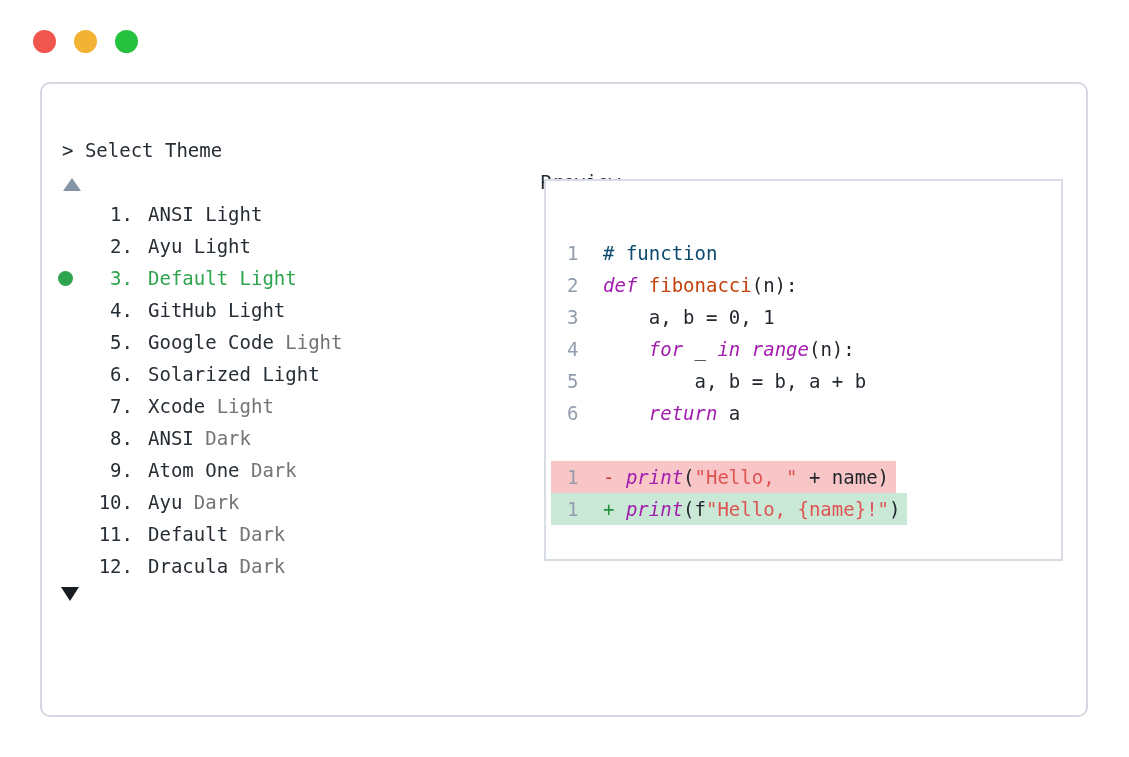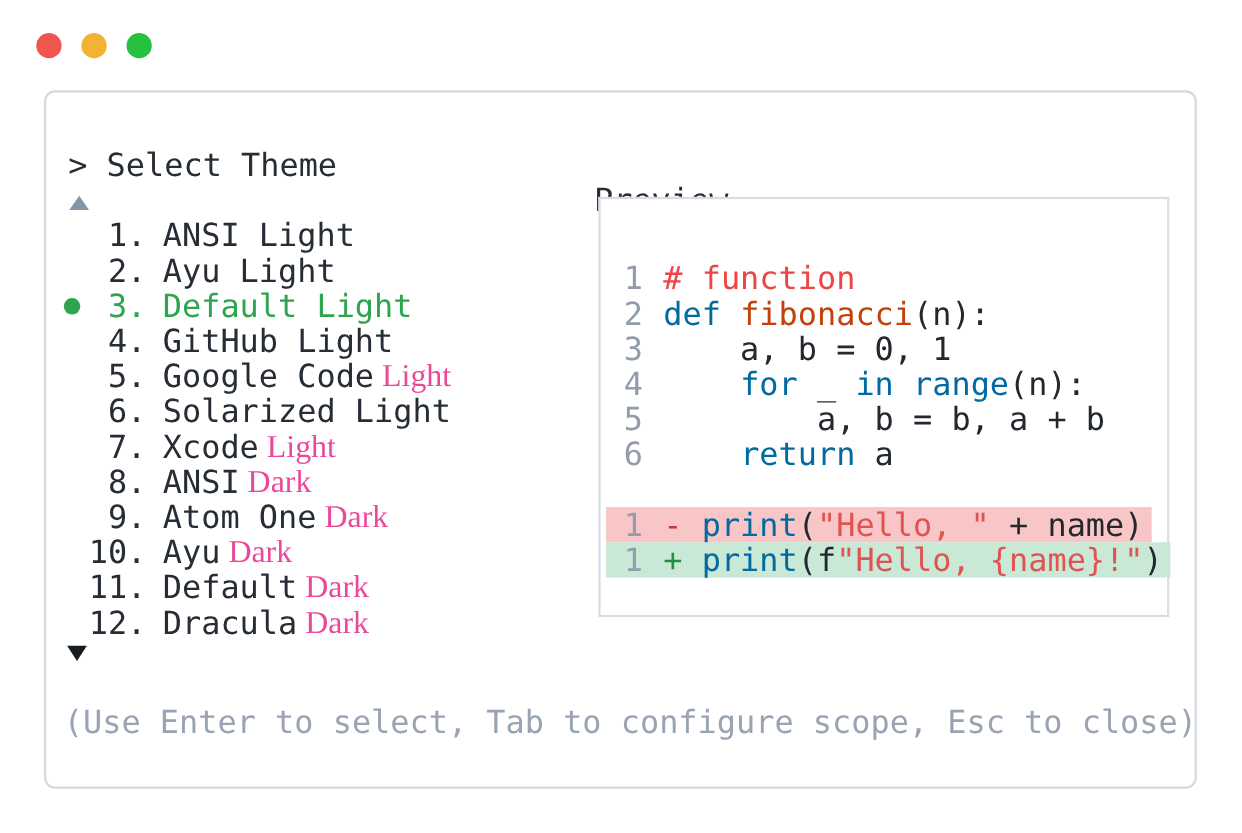--- a/index.html
+++ b/index.html
@@ -16,21 +16,21 @@
   .dot.red    { background:#f1564e; }
   .dot.yellow { background:#f2b334; }
   .dot.green  { background:#27c140; }
 
   
   .panel {
     position:absolute; left:40px; top:82px; width:1048px; height:635px;
     border:2px solid #d4d8e0; border-radius:10px; background:#ffffff;
   }
 
-  .mono { font-size:29px; line-height:32px; white-space:pre; color:#262d35; }
+  .mono { font-size:19px; line-height:32px; white-space:pre; color:#262d35; }
 
   .prompt { position:absolute; left:20px; top:50px; }
 
   .up-arrow {
     position:absolute; left:21px; top:94px; width:0; height:0;
     border-left:9px solid transparent; border-right:9px solid transparent;
     border-bottom:13px solid #8794a8; cursor:pointer;
   }
   .down-arrow {
     position:absolute; left:19px; top:503px; width:0; height:0;
@@ -39,43 +39,43 @@
   }
 
   .theme-list { position:absolute; left:16px; top:114px; }
   .theme-row { display:flex; height:32px; align-items:center; cursor:pointer; }
   .bullet-slot { width:18px; height:32px; position:relative; }
   .bullet-slot .sel-dot {
     position:absolute; left:0; top:8.5px; width:15px; height:15px;
     border-radius:50%; background:#2ea44e;
   }
   .theme-num { display:inline-block; width:57px; text-align:right; margin-right:15px; }
-  .theme-row .gray-part { color:#ec4899;font-family:Liberation Serif, serif; }
+  .theme-row .gray-part { color:#737373; }
   .theme-row.selected .theme-num, .theme-row.selected .theme-name { color:#2ea44e; }
 
   .help { position:absolute; left:16px; top:556px; color:#9aa3b3; }
 
   
   .preview-label { position:absolute; left:498px; top:50px;margin-top:32px; }
   .preview-box {
     position:absolute; left:502px; top:95px; width:519px; height:382px;
     border:2px solid #d8dce4; background:#ffffff;
   }
   .code { position:absolute; left:5px; top:56px; }
   .line-row { height:32px; }
   .code-line { display:inline-block; height:32px; padding-right:7px; }
   .ln { display:inline-block; width:52px; padding-left:16px; color:#929cac; }
   .code-line.del { background:#f8c6c6; }
   .code-line.add { background:#c9e9d6; }
 
   .tok-pl    { color:#23282f; }
-  .tok-kw    { color:#0369a1; }
+  .tok-kw    { color:#a21caf;font-style:italic; }
   .tok-fn    { color:#c2410c; }
   .tok-str   { color:#e05353; }
-  .tok-com   { color:#ef4444; }
+  .tok-com   { color:#0c4a6e; }
   .tok-minus { color:#cb3837; }
   .tok-plus  { color:#22913d; }
 </style>
 </head>
 <body>
 
 <div class="stage">
 
   <div class="traffic">
     <span class="dot red"></span>
@@ -86,21 +86,20 @@
   <div class="panel">
 
     <div class="prompt mono">&gt; Select Theme</div>
 
     <div class="up-arrow"></div>
 
     <div class="theme-list mono"><div class="theme-row"><span class="bullet-slot"></span><span class="theme-num">1.</span><span class="theme-name">ANSI Light</span></div><div class="theme-row"><span class="bullet-slot"></span><span class="theme-num">2.</span><span class="theme-name">Ayu Light</span></div><div class="theme-row selected"><span class="bullet-slot"><span class="sel-dot"></span></span><span class="theme-num">3.</span><span class="theme-name">Default Light</span></div><div class="theme-row"><span class="bullet-slot"></span><span class="theme-num">4.</span><span class="theme-name">GitHub Light</span></div><div class="theme-row"><span class="bullet-slot"></span><span class="theme-num">5.</span><span class="theme-name">Google Code</span><span class="gray-part"> Light</span></div><div class="theme-row"><span class="bullet-slot"></span><span class="theme-num">6.</span><span class="theme-name">Solarized Light</span></div><div class="theme-row"><span class="bullet-slot"></span><span class="theme-num">7.</span><span class="theme-name">Xcode</span><span class="gray-part"> Light</span></div><div class="theme-row"><span class="bullet-slot"></span><span class="theme-num">8.</span><span class="theme-name">ANSI</span><span class="gray-part"> Dark</span></div><div class="theme-row"><span class="bullet-slot"></span><span class="theme-num">9.</span><span class="theme-name">Atom One</span><span class="gray-part"> Dark</span></div><div class="theme-row"><span class="bullet-slot"></span><span class="theme-num">10.</span><span class="theme-name">Ayu</span><span class="gray-part"> Dark</span></div><div class="theme-row"><span class="bullet-slot"></span><span class="theme-num">11.</span><span class="theme-name">Default</span><span class="gray-part"> Dark</span></div><div class="theme-row"><span class="bullet-slot"></span><span class="theme-num">12.</span><span class="theme-name">Dracula</span><span class="gray-part"> Dark</span></div></div>
 
     <div class="down-arrow"></div>
 
-    <div class="help mono">(Use Enter to select, Tab to configure scope, Esc to close)</div>
 
     <div class="preview-label mono">Preview</div>
 
     <div class="preview-box">
       <div class="code mono"><div class="line-row"><span class="code-line"><span class="ln">1</span><span class="tok-com"># function</span></span></div><div class="line-row"><span class="code-line"><span class="ln">2</span><span class="tok-kw">def</span><span class="tok-pl"> </span><span class="tok-fn">fibonacci</span><span class="tok-pl">(n):</span></span></div><div class="line-row"><span class="code-line"><span class="ln">3</span><span class="tok-pl">    a, b = 0, 1</span></span></div><div class="line-row"><span class="code-line"><span class="ln">4</span><span class="tok-pl">    </span><span class="tok-kw">for</span><span class="tok-pl"> _ </span><span class="tok-kw">in</span><span class="tok-pl"> </span><span class="tok-kw">range</span><span class="tok-pl">(n):</span></span></div><div class="line-row"><span class="code-line"><span class="ln">5</span><span class="tok-pl">        a, b = b, a + b</span></span></div><div class="line-row"><span class="code-line"><span class="ln">6</span><span class="tok-pl">    </span><span class="tok-kw">return</span><span class="tok-pl"> a</span></span></div><div class="line-row"></div><div class="line-row"><span class="code-line del"><span class="ln">1</span><span class="tok-minus">- </span><span class="tok-kw">print</span><span class="tok-pl">(</span><span class="tok-str">"Hello, "</span><span class="tok-pl"> + name)</span></span></div><div class="line-row"><span class="code-line add"><span class="ln">1</span><span class="tok-plus">+ </span><span class="tok-kw">print</span><span class="tok-pl">(f</span><span class="tok-str">"Hello, {name}!"</span><span class="tok-pl">)</span></span></div></div>
     </div>
 
   </div>
 </div>
 

